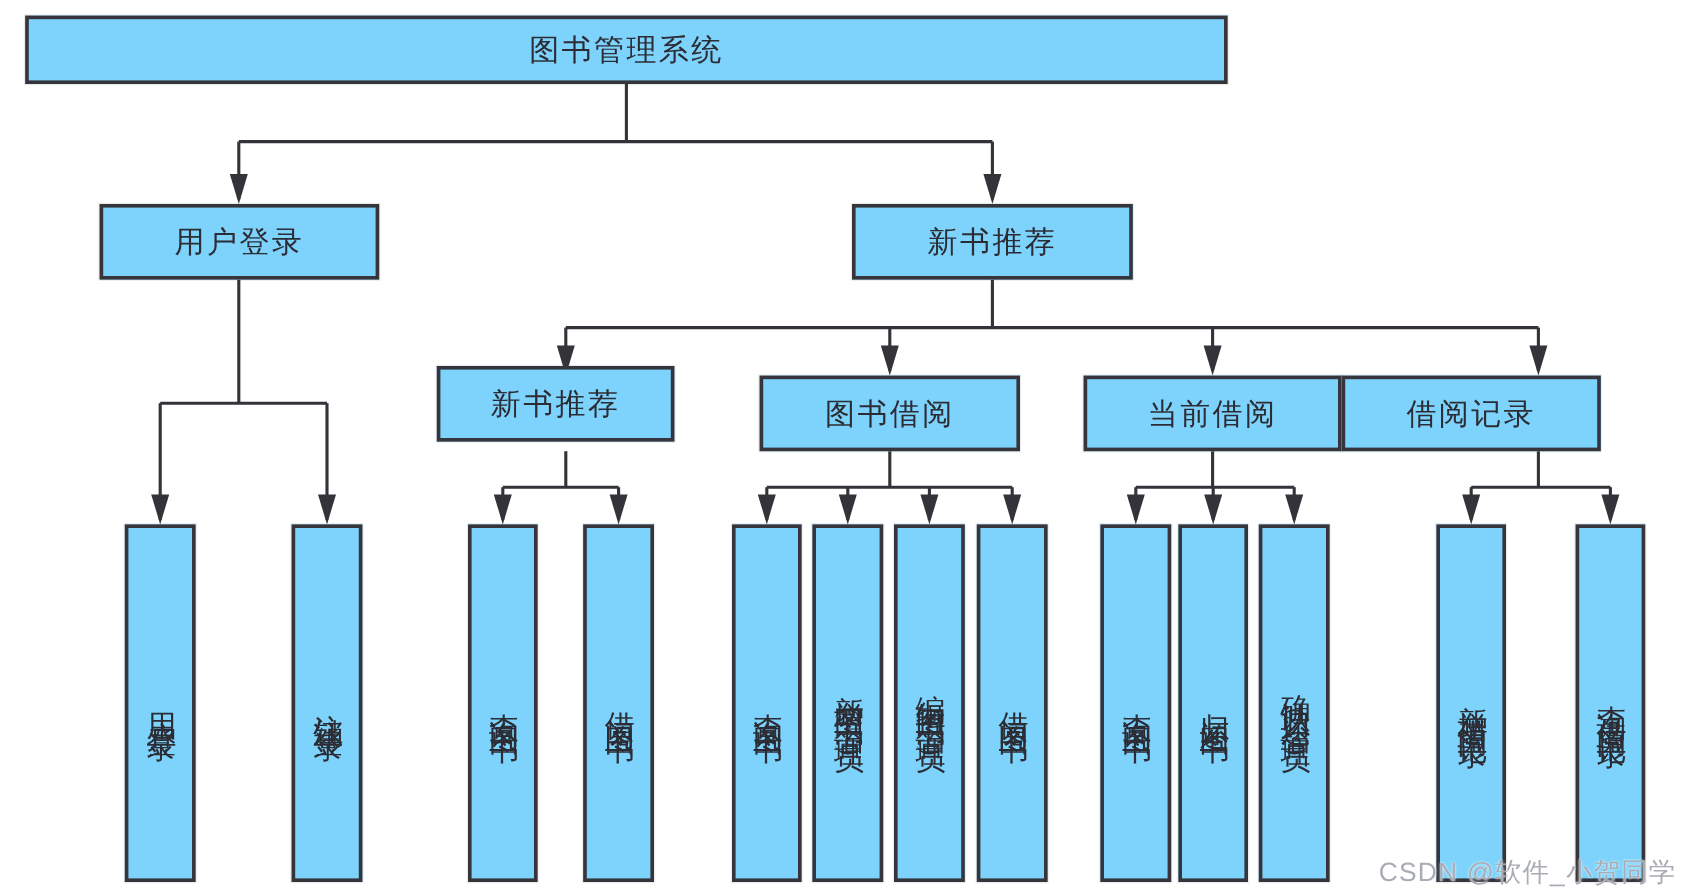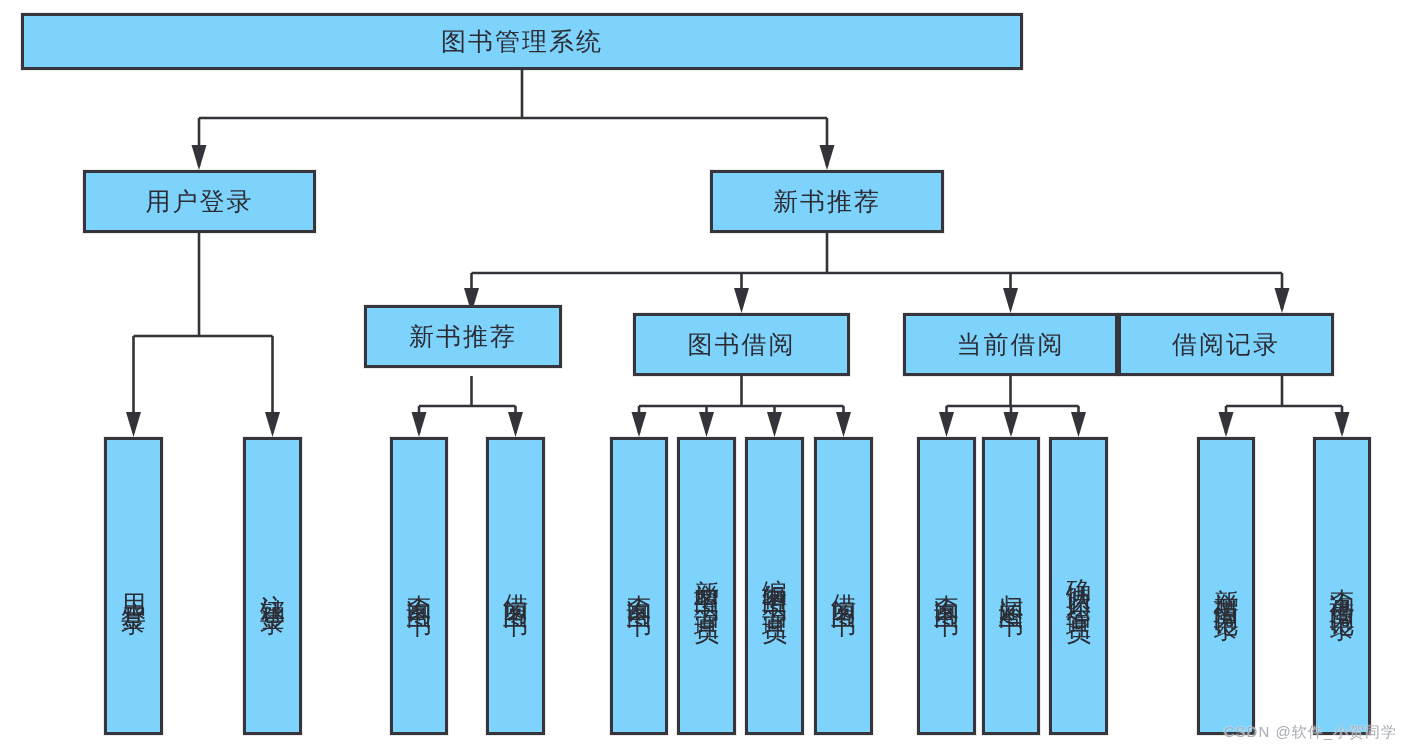--- a/index.html
+++ b/index.html
@@ -34,21 +34,21 @@
     text-orientation: mixed;
   }
   .box.v .lbl {
     letter-spacing: 6px;
     line-height: 1;
   }
   .watermark {
     position: absolute;
     right: 8px;
     bottom: 5px;
-    font-size: 15px;
+    font-size: 22px;
     color: #a9acb4;
     text-shadow: 0 0 2px #ffffff;
     letter-spacing: 1px;
     z-index: 10;
     white-space: nowrap;
   }
 </style>
 </head>
 <body>
 

